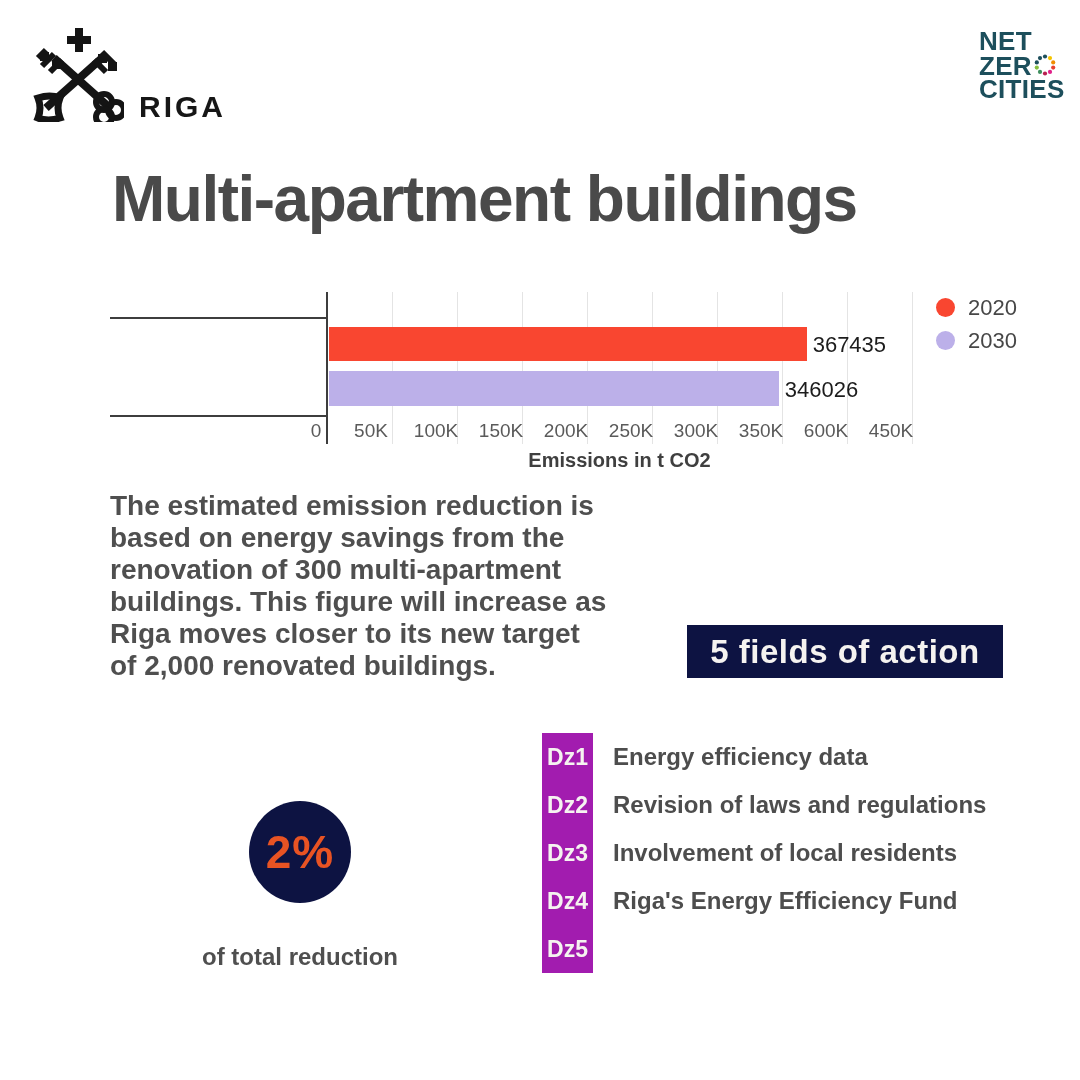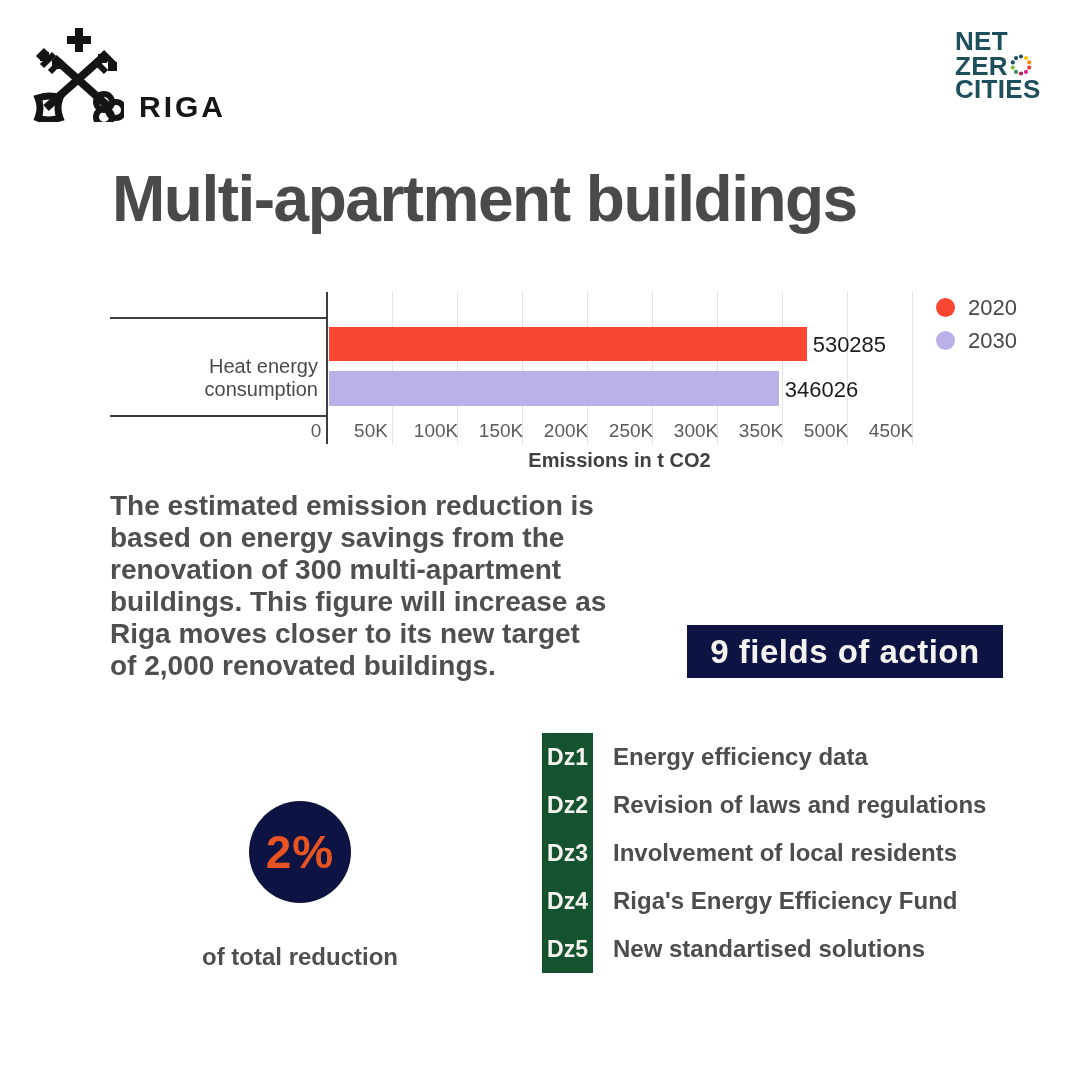--- a/index.html
+++ b/index.html
@@ -3,21 +3,21 @@
 <meta charset="utf-8">
 <style>
   html,body{margin:0;padding:0;background:#fff;}
   .canvas{position:relative;width:1080px;height:1080px;background:#ffffff;overflow:hidden;
           font-family:"Liberation Sans", sans-serif;}
 
   
   .riga-logo{position:absolute;left:24px;top:22px;width:100px;height:100px;}
   .riga-text{position:absolute;left:139px;top:57px;font-size:30px;font-weight:600;
              letter-spacing:3px;color:#161616;margin-top:33px;}
-  .netzero{position:absolute;left:955px;top:30px;color:#1d4f5c;font-weight:700;
+  .netzero{position:absolute;left:979px;top:30px;color:#1d4f5c;font-weight:700;
            font-size:26px;line-height:23px;letter-spacing:0.3px;}
   .nz-line{display:block;}
   .nz-ring{display:inline-block;vertical-align:-2px;margin-left:1px;}
 
   
   .page-title{position:absolute;left:108px;top:158px;font-size:64px;font-weight:700;
               letter-spacing:-1.5px;color:#4a4a4a;white-space:nowrap;}
 
   
   .chart{position:absolute;left:0;top:0;width:1080px;height:1080px;pointer-events:none;}
@@ -47,21 +47,21 @@
   .badge-value{font-size:46px;font-weight:700;color:#e85323;letter-spacing:1px;}
   .badge-caption{position:absolute;left:160px;top:915px;width:280px;text-align:center;
                  font-size:24px;font-weight:700;color:#4f4f4f;margin-top:28px;}
 
   
   .fields-banner{position:absolute;left:687px;top:625px;width:316px;height:53px;background:#0d1342;
                  display:flex;align-items:center;justify-content:center;}
   .fields-banner-label{color:#f5f3f0;font-size:33px;font-weight:700;letter-spacing:0.5px;}
   .dz-list{position:absolute;left:542px;top:733px;}
   .dz-row{display:flex;align-items:center;height:48px;}
-  .dz-code{width:51px;height:48px;background:#14532d;color:#f5f3f0;font-size:23px;font-weight:700;
+  .dz-code{width:51px;height:48px;background:#a21caf;color:#f5f3f0;font-size:23px;font-weight:700;
            display:flex;align-items:center;justify-content:center;flex:none;}
   .dz-text{margin-left:20px;font-size:24px;font-weight:700;color:#4d4d4d;white-space:nowrap;}
 </style>
 </head>
 <body>
 
 <div class="canvas">
 
   <svg class="riga-logo" viewBox="0 0 100 100" fill="none" stroke="#141414">
 
@@ -125,37 +125,36 @@
         <div class="gridline" style="left: 587px;"></div>
         <div class="gridline" style="left: 652px;"></div>
         <div class="gridline" style="left: 717px;"></div>
         <div class="gridline" style="left: 782px;"></div>
         <div class="gridline" style="left: 847px;"></div>
         <div class="gridline" style="left: 912px;"></div>
       </div>
     <div class="axis-line"></div>
     <div class="sep" style="top:317px;"></div>
     <div class="sep" style="top:415px;"></div>
-    <div class="cat-label">Heat energy consumption</div>
     <div id="bars">
         <div class="bar" style="top: 327px; height: 34px; width: 477.666px; background: rgb(249, 70, 48);"></div>
-        <div class="bar-value" style="left: 812.665px; top: 332px;">530285</div>
+        <div class="bar-value" style="left: 812.665px; top: 332px;">367435</div>
         <div class="bar" style="top: 371px; height: 35px; width: 449.834px; background: rgb(188, 176, 233);"></div>
         <div class="bar-value" style="left: 784.834px; top: 376.5px;">346026</div>
       </div>
     <div id="ticks">
         <div class="tick" style="left: 316px;">0</div>
         <div class="tick" style="left: 371px;">50K</div>
         <div class="tick" style="left: 436px;">100K</div>
         <div class="tick" style="left: 501px;">150K</div>
         <div class="tick" style="left: 566px;">200K</div>
         <div class="tick" style="left: 631px;">250K</div>
         <div class="tick" style="left: 696px;">300K</div>
         <div class="tick" style="left: 761px;">350K</div>
-        <div class="tick" style="left: 826px;">500K</div>
+        <div class="tick" style="left: 826px;">600K</div>
         <div class="tick" style="left: 891px;">450K</div>
       </div>
     <div class="xlabel">Emissions in t CO2</div>
     <div class="legend" id="legend">
         <div class="legend-item">
           <span class="legend-dot" style="background: rgb(249, 70, 48);"></span>
           <span class="legend-label">2020</span>
         </div>
         <div class="legend-item">
           <span class="legend-dot" style="background: rgb(188, 176, 233);"></span>
@@ -170,38 +169,37 @@
 buildings. This figure will increase as
 Riga moves closer to its new target
 of 2,000 renovated buildings.</div>
 
   <div class="badge-circle">
     <span class="badge-value">2%</span>
   </div>
   <div class="badge-caption">of total reduction</div>
 
   <div class="fields-banner">
-    <span class="fields-banner-label">9 fields of action</span>
+    <span class="fields-banner-label">5 fields of action</span>
   </div>
   <div class="dz-list" id="dz-list">
       <div class="dz-row">
         <span class="dz-code">Dz1</span>
         <span class="dz-text">Energy efficiency data</span>
       </div>
       <div class="dz-row">
         <span class="dz-code">Dz2</span>
         <span class="dz-text">Revision of laws and regulations</span>
       </div>
       <div class="dz-row">
         <span class="dz-code">Dz3</span>
         <span class="dz-text">Involvement of local residents</span>
       </div>
       <div class="dz-row">
         <span class="dz-code">Dz4</span>
         <span class="dz-text">Riga's Energy Efficiency Fund</span>
       </div>
       <div class="dz-row">
         <span class="dz-code">Dz5</span>
-        <span class="dz-text">New standartised solutions</span>
       </div>
     </div>
 
 </div>
 
 </body></html>

